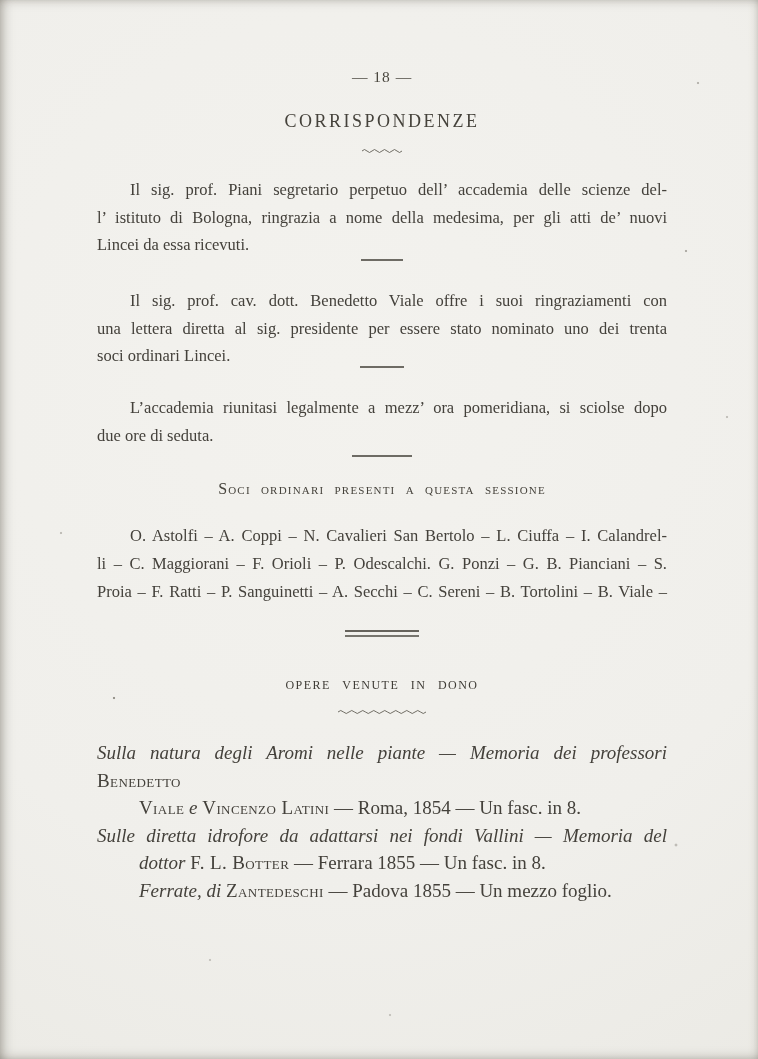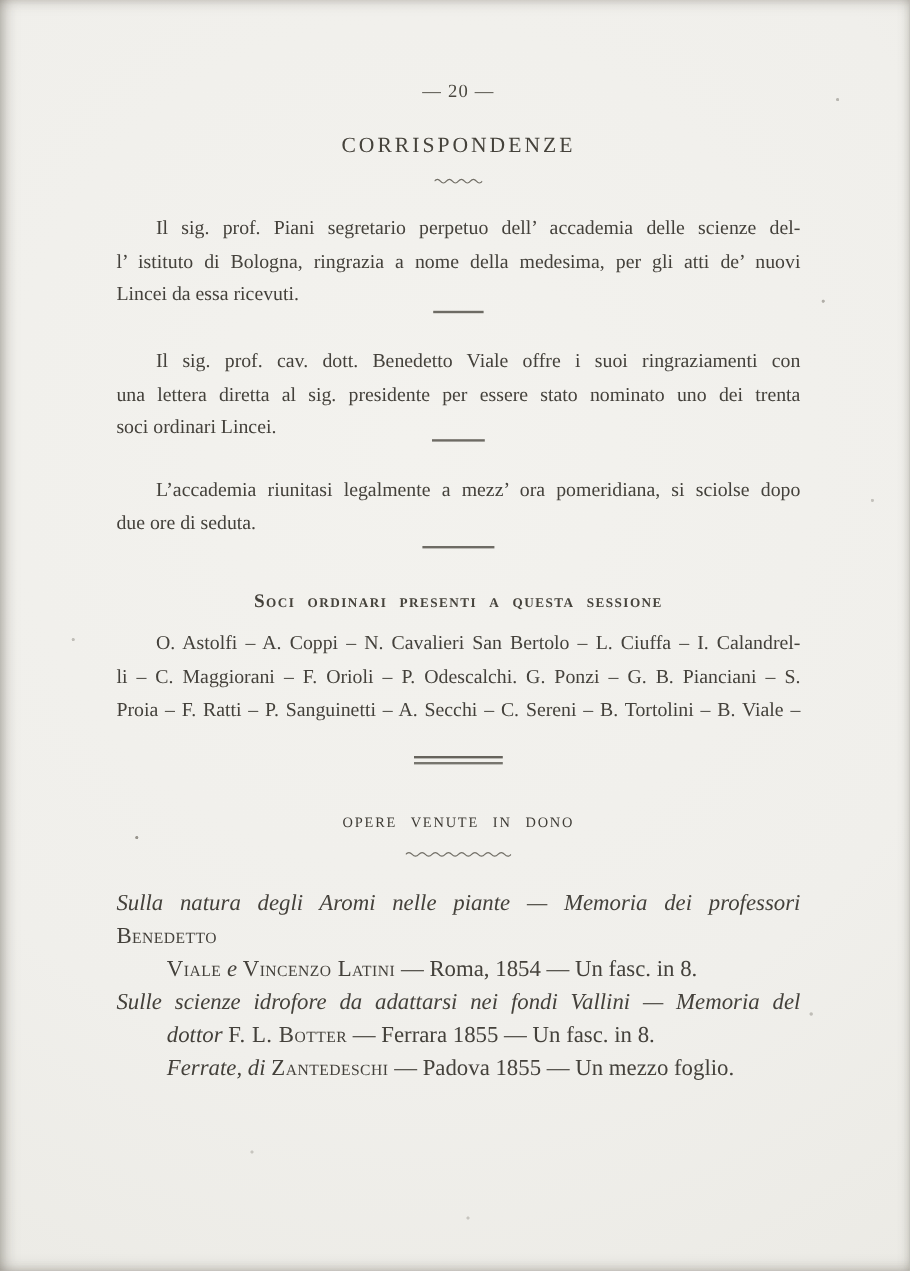--- a/index.html
+++ b/index.html
@@ -27,22 +27,22 @@
       inset 0 -9px 12px -9px rgba(105,100,90,.40);
   }
   .content{position:absolute;left:97px;top:0;width:570px;height:100%;}
   .abs{position:absolute;left:0;right:0;}
   .centered{text-align:center;}
 
   .page-number{top:68px;font-size:15.5px;letter-spacing:1px;color:#4a473f;}
   .corr-title{top:112px;font-size:18px;letter-spacing:2.5px;color:#45423b;line-height:18px;}
   .opere-title{top:674px;font-size:12px;letter-spacing:1.5px;word-spacing:7px;color:#3e3b35;line-height:22px;}
   .session-heading{
-    top:493px;font-size:16px;line-height:18px;
-    font-variant:small-caps;letter-spacing:1.2px;word-spacing:5px;color:#46433c;font-weight:bold;
+    top:480px;font-size:16px;line-height:18px;
+    font-variant:small-caps;letter-spacing:1.2px;word-spacing:5px;color:#46433c;
   }
 
   .para{font-size:16.5px;line-height:27.5px;}
   .p1{top:176px;}
   .p2{top:287px;}
   .p3{top:394px;}
   .members{top:522px;line-height:28px;}
   .line{text-align:left;}
   .line.j{text-align:justify;text-align-last:justify;}
   .line.first{padding-left:33px;}
@@ -63,21 +63,21 @@
   .seg-it{font-style:italic;}
   .seg-sc{font-style:normal;font-variant:small-caps;letter-spacing:.4px;}
   .seg-rm{font-style:normal;}
 </style>
 </head>
 <body>
 
 <div class="page">
   <div class="content">
 
-    <div class="abs centered page-number">— 20 —</div>
+    <div class="abs centered page-number">— 18 —</div>
 
     <div class="abs centered corr-title">CORRISPONDENZE</div>
 
     <div class="abs squiggle-1">
       <svg class="squiggle" width="40" height="7" viewBox="0 0 40 7">
         <path d="M0 4 Q2.5 1 5 4 T10 4 T15 4 T20 4 T25 4 T30 4 T35 4 T40 4" fill="none" stroke="rgba(90,87,78,.85)" stroke-width="1"></path>
       </svg>
     </div>
 
     <div class="abs para p1">
@@ -117,19 +117,19 @@
 
     <div class="abs squiggle-2">
       <svg class="squiggle" width="88" height="7" viewBox="0 0 88 7">
         <path d="M0 4 Q2.75 1 5.5 4 T11 4 T16.5 4 T22 4 T27.5 4 T33 4 T38.5 4 T44 4 T49.5 4 T55 4 T60.5 4 T66 4 T71.5 4 T77 4 T82.5 4 T88 4" fill="none" stroke="rgba(90,87,78,.85)" stroke-width="1"></path>
       </svg>
     </div>
 
     <div class="abs books">
       <div class="entry-line line j"><span class="seg-it">Sulla natura degli Aromi nelle piante — Memoria dei professori </span><span class="seg-sc">Benedetto</span></div>
       <div class="entry-line cont"><span class="seg-sc">Viale</span><span class="seg-it"> e </span><span class="seg-sc">Vincenzo Latini</span><span class="seg-rm"> — Roma, 1854 — Un fasc. in 8.</span></div>
-      <div class="entry-line line j"><span class="seg-it">Sulle scienze idrofore da adattarsi nei fondi Vallini — Memoria del</span></div>
+      <div class="entry-line line j"><span class="seg-it">Sulle diretta idrofore da adattarsi nei fondi Vallini — Memoria del</span></div>
       <div class="entry-line cont"><span class="seg-it">dottor </span><span class="seg-sc">F. L. Botter</span><span class="seg-rm"> — Ferrara 1855 — Un fasc. in 8.</span></div>
       <div class="entry-line cont"><span class="seg-it">Ferrate, di </span><span class="seg-sc">Zantedeschi</span><span class="seg-rm"> — Padova 1855 — Un mezzo foglio.</span></div>
     </div>
 
   </div>
 </div>
 
 </body></html>

